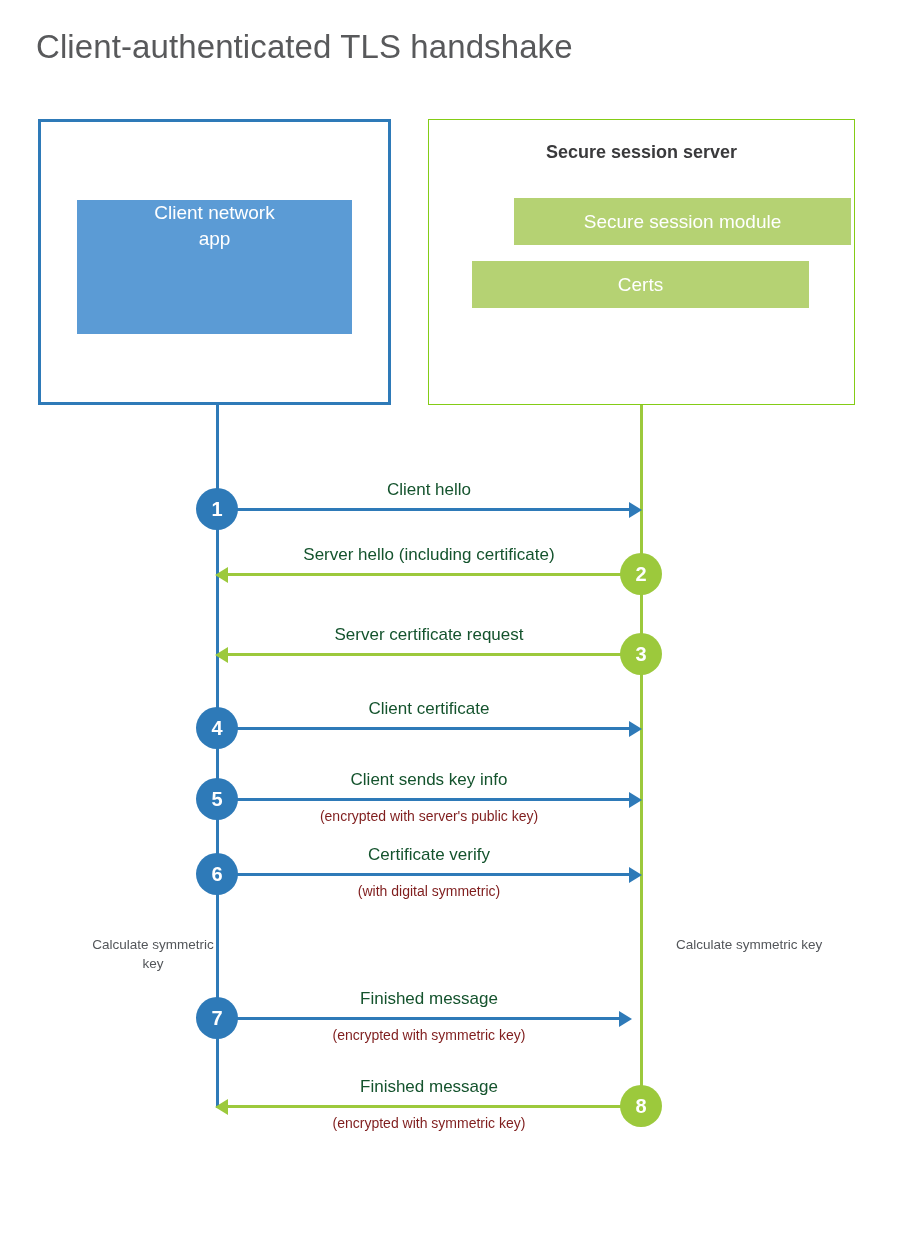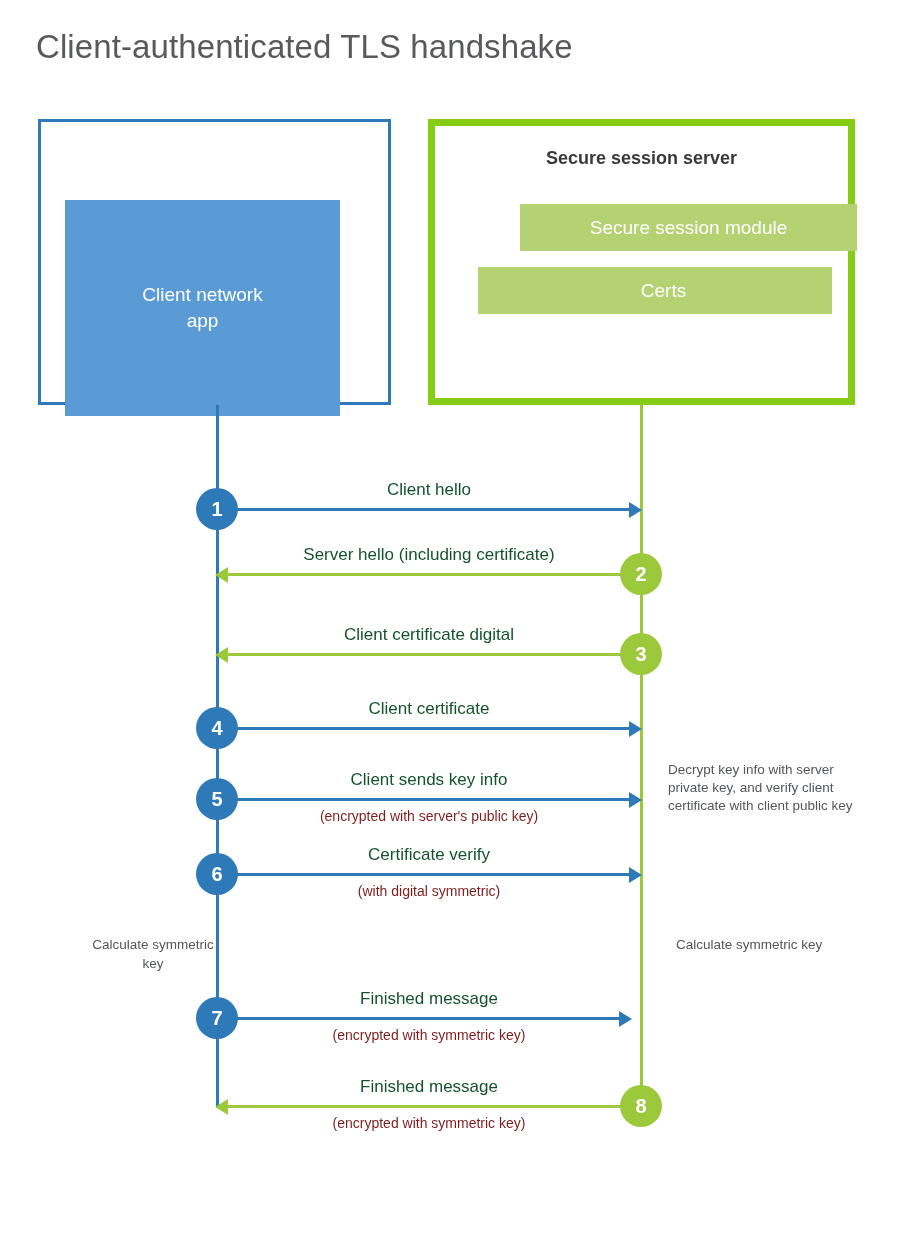--- a/index.html
+++ b/index.html
@@ -47,66 +47,65 @@
     top: 119px;
     width: 353px;
     height: 286px;
     border: 3px solid #2E7AB8;
   }
   #server-box {
     left: 428px;
     top: 119px;
     width: 427px;
     height: 286px;
-    border: 7px solid #84cc16;
+    border: 1px solid #84cc16;
   }
   .participant-title {
     position: absolute;
     left: 0;
     right: 0;
     top: 22px;
     text-align: center;
     font-size: 18px;
     font-weight: bold;
     color: #3a3a3c;
   }
 
   
   #client-app-block {
     position: absolute;
-    left: 24px;
+    left: 36px;
     top: 78px;
     width: 275px;
-    height: 216px;
+    height: 134px;
     background: #5B9BD5;
     color: #ffffff;
     font-size: 19px;
     line-height: 26px;
     text-align: center;
     display: flex;
-    align-items: center;
     justify-content: center;
   }
   #client-app-block span { display: block; }
 
   
   .server-bar {
     position: absolute;
     left: 43px;
     width: 337px;
     height: 47px;
     background: #B5D273;
     color: #ffffff;
     font-size: 19px;
     display: flex;
     align-items: center;
     justify-content: center;
   }
   #server-bar-0 { top: 78px; margin-left: 42px; }
-  #server-bar-1 { top: 141px; padding-left: 17px; }
+  #server-bar-1 { top: 141px; }
   #server-bar-2 { top: 203px; }
 
   
   .lifeline {
     position: absolute;
     width: 3px;
   }
   #client-lifeline {
     left: 216px;
     top: 405px;
@@ -250,21 +249,21 @@
   </div>
 
   <div class="msg" style="top:574px;">
     <div class="msg-label">Server hello (including certificate)</div>
     <div class="msg-line green" style="left:226px; width:396px;"></div>
     <div class="arrowhead left green" style="left:215px;"></div>
     <div class="badge green at-server">2</div>
   </div>
 
   <div class="msg" style="top:654px;">
-    <div class="msg-label">Client certificate digital</div>
+    <div class="msg-label">Server certificate request</div>
     <div class="msg-line green" style="left:226px; width:396px;"></div>
     <div class="arrowhead left green" style="left:215px;"></div>
     <div class="badge green at-server">3</div>
   </div>
 
   <div class="msg" style="top:728px;">
     <div class="msg-label">Client certificate</div>
     <div class="msg-line blue" style="left:217px; width:415px;"></div>
     <div class="arrowhead right blue" style="left:629px;"></div>
     <div class="badge blue at-client">4</div>
@@ -295,17 +294,16 @@
   </div>
 
   <div class="msg" style="top:1106px;">
     <div class="msg-label">Finished message</div>
     <div class="msg-line green" style="left:226px; width:396px;"></div>
     <div class="arrowhead left green" style="left:215px;"></div>
     <div class="badge green at-server">8</div>
     <div class="msg-sublabel">(encrypted with symmetric key)</div>
   </div>
 
-  <div class="note" id="note-server-decrypt">Decrypt key info with server private key, and verify client certificate with client public key</div>
   <div class="note" id="note-client-calc">Calculate symmetric key</div>
   <div class="note" id="note-server-calc">Calculate symmetric key</div>
 
 </div>
 
 </body></html>

